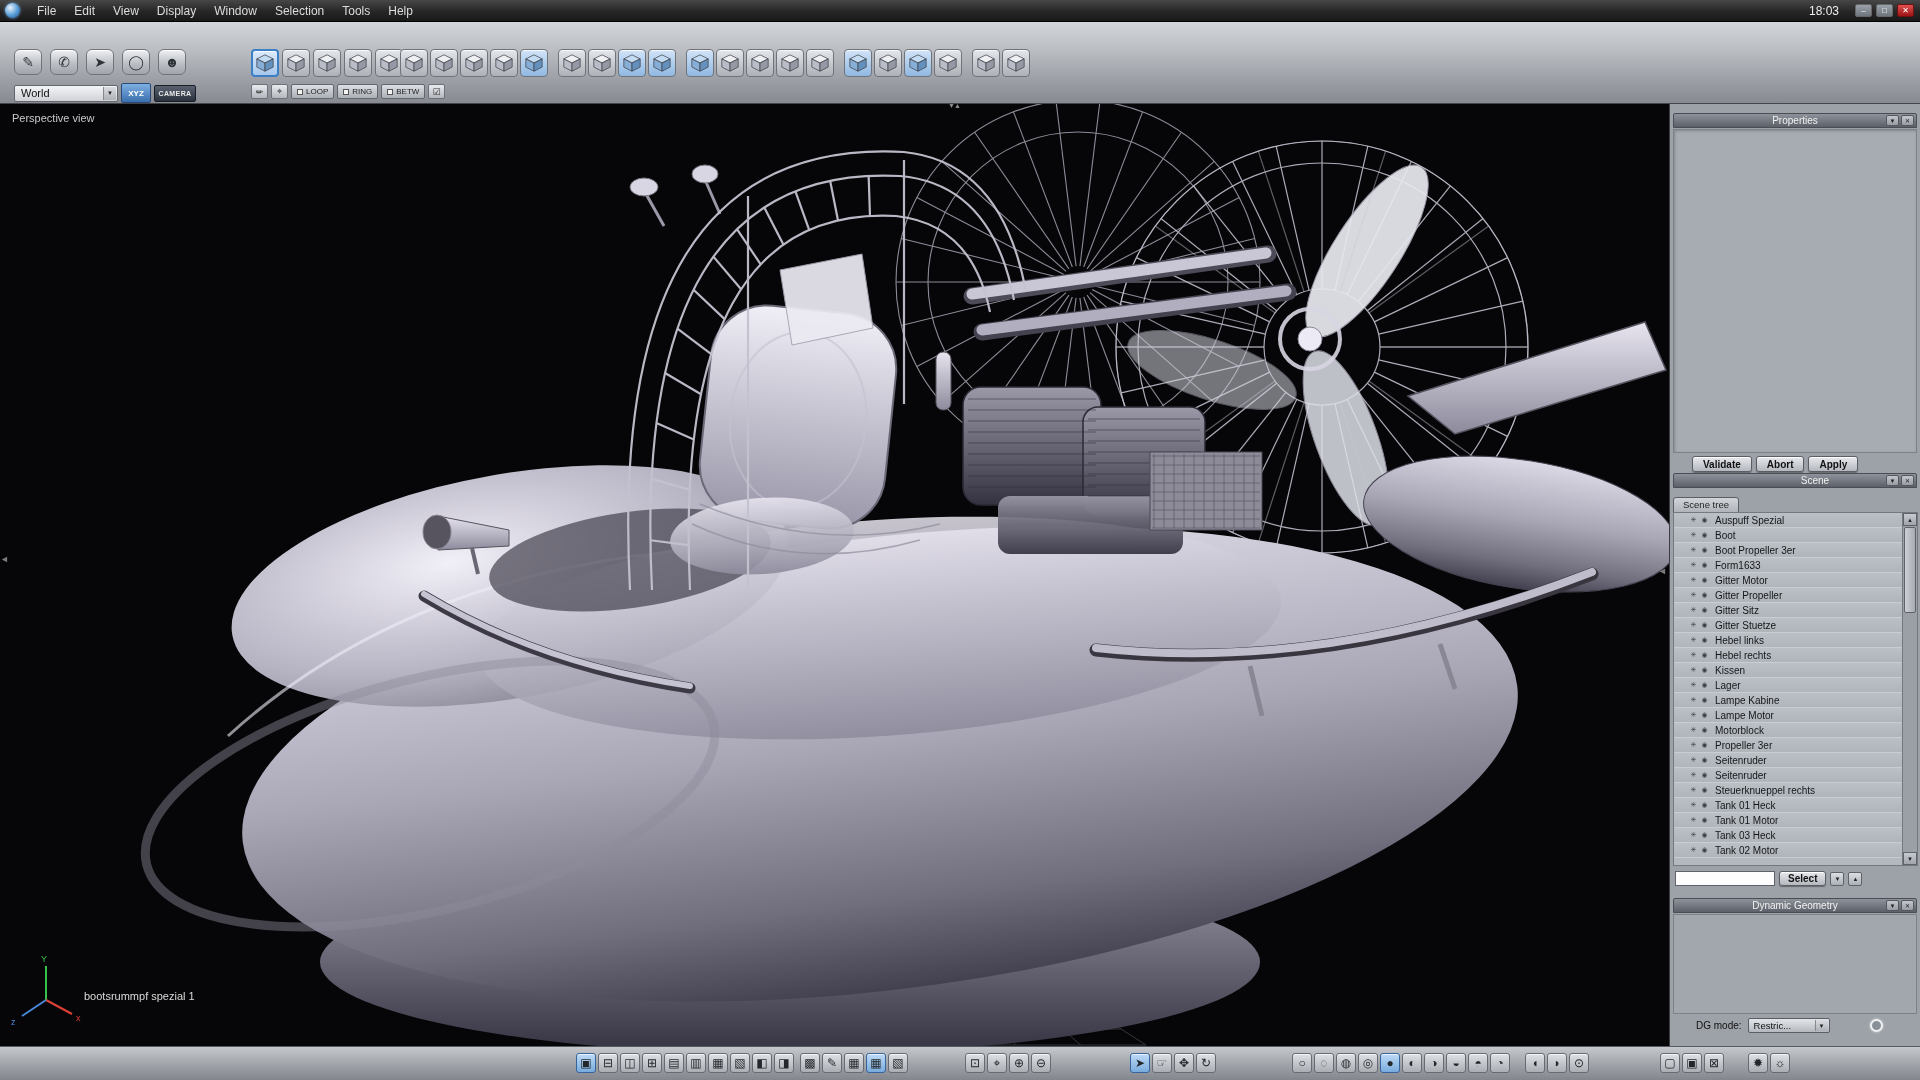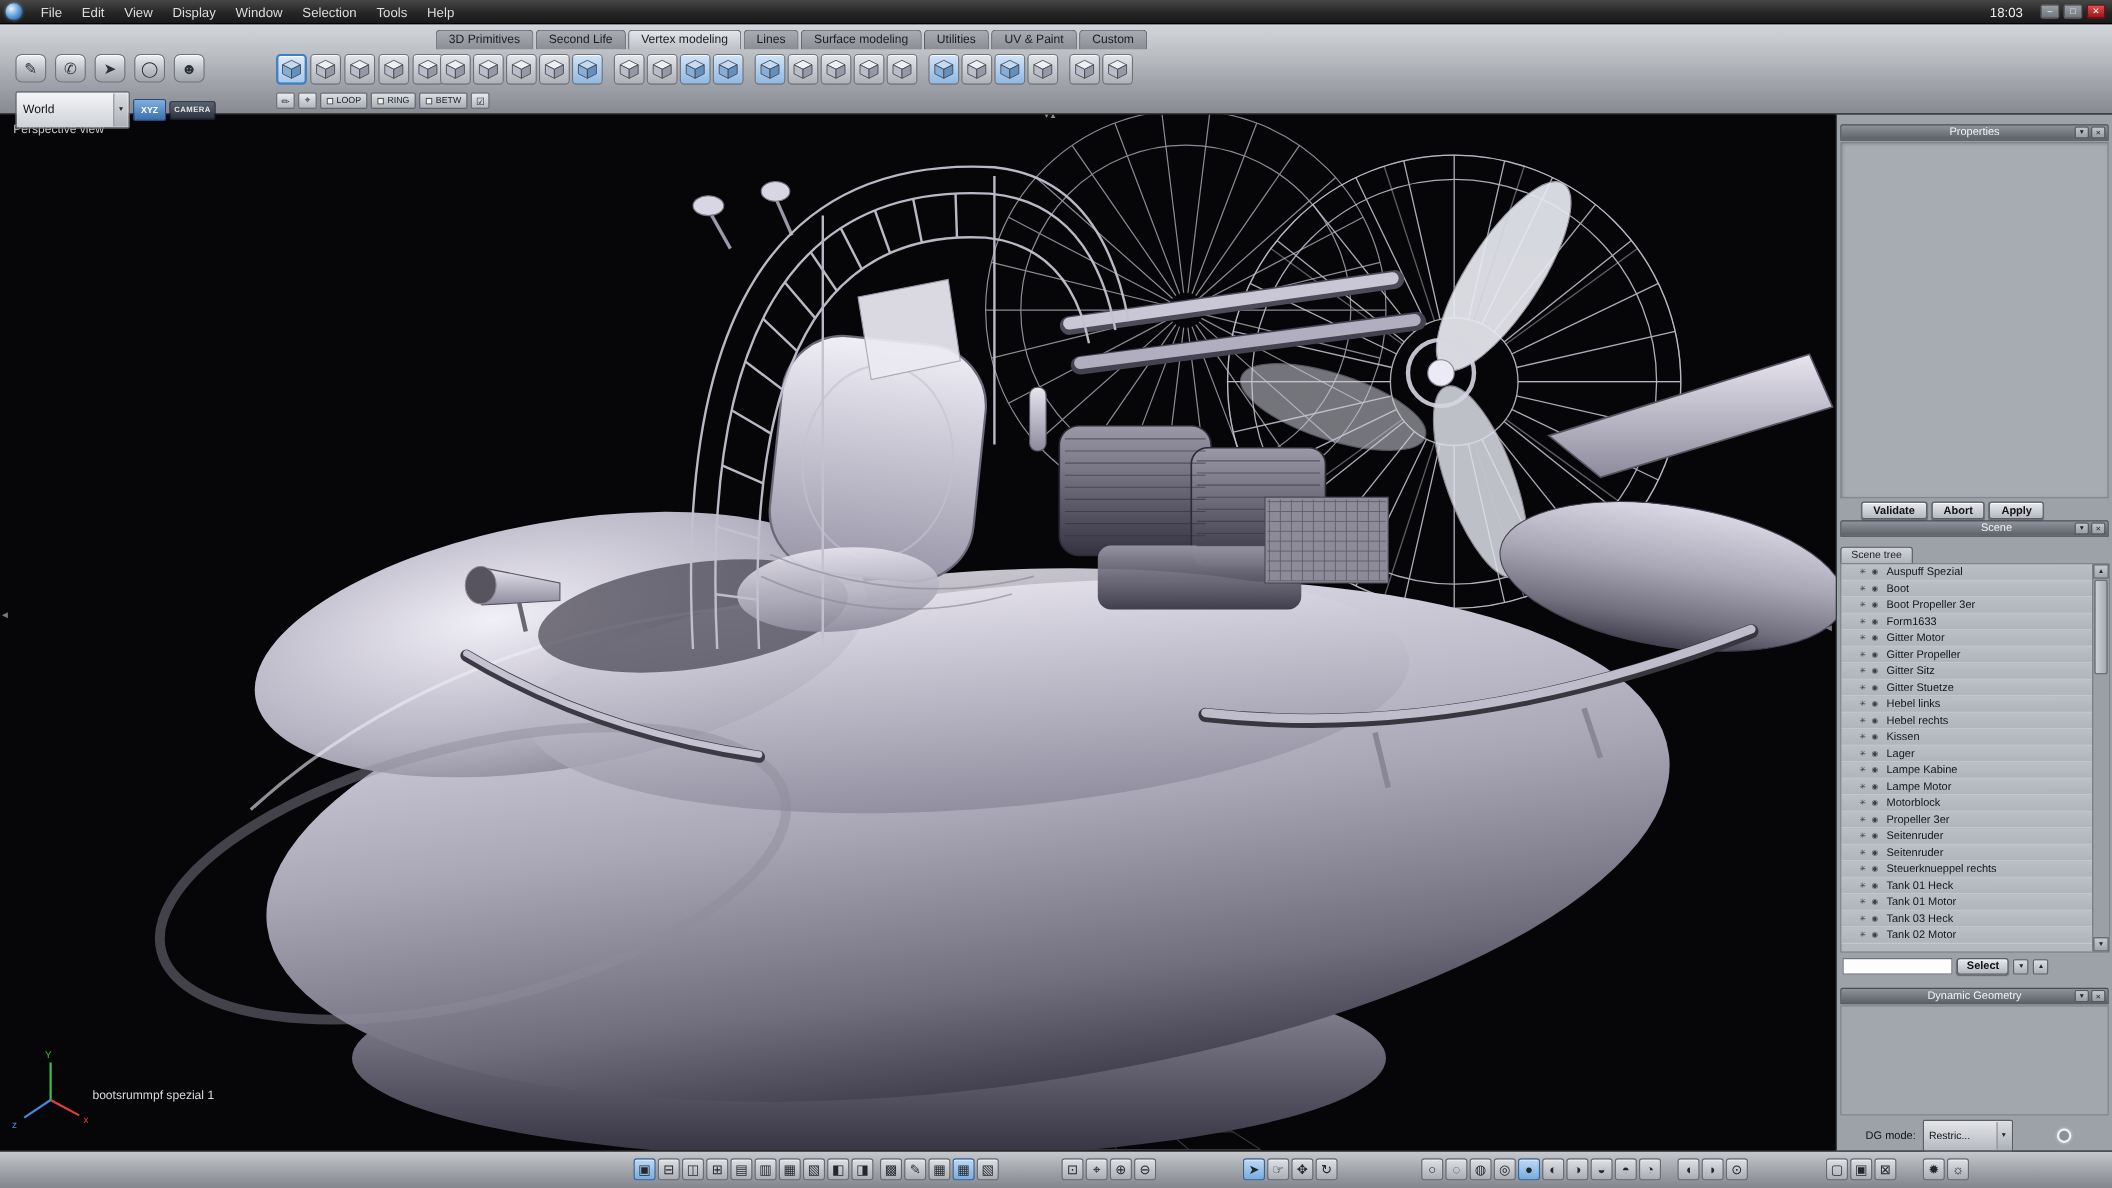--- a/index.html
+++ b/index.html
@@ -35,21 +35,21 @@
   .tab { font-size:11px; color:#1d1d1f; padding:2px 11px 3px;
     background:linear-gradient(#a8acb2,#8a8e94); border:1px solid #5f6368; border-bottom:none;
     border-radius:4px 4px 0 0; margin-right:2px; white-space:nowrap; }
   .tab.active { background:linear-gradient(#e2e5e9,#bdc1c7); }
   .left-tools { position:absolute; left:14px; top:27px; display:flex; gap:8px; }
   .round-tool { width:28px; height:26px; border-radius:6px; border:1px solid #70747a;
     background:linear-gradient(#eff1f3,#b9bdc2 60%,#a1a5ab);
     display:flex; align-items:center; justify-content:center; font-size:14px; color:#2e3338;
     box-shadow:inset 0 1px 0 #fff; }
   .world-row { position:absolute; left:14px; top:61px; display:flex; gap:3px; align-items:center; }
-  .world-dd { width:104px; height:34px; background:linear-gradient(#f4f5f7,#cfd2d6);
+  .world-dd { width:104px; height:17px; background:linear-gradient(#f4f5f7,#cfd2d6);
     border:1px solid #63676d; border-radius:2px; font-size:11px; display:flex; align-items:center;
     padding-left:6px; color:#111; position:relative; }
   .dd-arrow { position:absolute; right:1px; top:1px; bottom:1px; width:13px;
     background:linear-gradient(#dadce0,#aeb2b8); border-left:1px solid #888;
     font-size:6px; display:flex; align-items:center; justify-content:center; color:#222; }
   .btn-xyz { width:30px; height:20px; font-size:8px; font-weight:bold; color:#fff;
     background:linear-gradient(#7fb0e2,#3a6fae); border:1px solid #28497a; border-radius:2px;
     display:flex; align-items:center; justify-content:center; }
   .btn-camera { width:42px; height:17px; font-size:7px; font-weight:bold; color:#e8e8e8;
     background:linear-gradient(#5a6270,#2b323e); border:1px solid #181e28; border-radius:2px;
@@ -121,21 +121,21 @@
   .scene-footer { position:absolute; left:5px; top:767px; display:flex; gap:4px; align-items:center; }
   .scene-input { width:100px; height:15px; background:#fdfdfd; border:1px solid #5f6369;
     font-size:10px; font-family:"Liberation Sans", sans-serif; padding:0 3px; }
   .tiny-btn { width:14px; height:14px; background:linear-gradient(#dcdfe3,#aab0b6);
     border:1px solid #5f6369; border-radius:2px; font-size:6px; color:#222;
     display:flex; align-items:center; justify-content:center; }
   .dg-body { position:absolute; left:3px; top:810px; width:244px; height:100px;
     background:#a2a7ad; border:1px solid #7e8288; }
   .dg-footer { position:absolute; left:0; top:914px; width:100%; display:flex; align-items:center;
     gap:6px; padding-left:26px; font-size:10px; color:#111; }
-  .dg-dd { width:82px; height:29px; background:linear-gradient(#e3e5e9,#b5b9bf);
+  .dg-dd { width:82px; height:15px; background:linear-gradient(#e3e5e9,#b5b9bf);
     border:1px solid #5b5f65; border-radius:2px; font-size:9.5px; display:flex; align-items:center;
     padding-left:5px; position:relative; color:#111; }
   .dg-light { width:13px; height:13px; border-radius:50%; border:2px solid #eef0f2;
     margin-left:34px; background:#899098; box-shadow:0 0 3px rgba(255,255,255,.6); }
 
   
   .bottom-bar { position:absolute; left:0; top:1046px; width:1920px; height:34px;
     background:linear-gradient(#c5c9cd,#9b9fa5 60%,#83878d); border-top:1px solid #56595f; }
   .bb-group { position:absolute; top:6px; display:flex; gap:2px; }
   .bb-tile { width:20px; height:20px; border:1px solid #686c72; border-radius:3px;
@@ -162,30 +162,20 @@
       </nav>
     <div class="menubar-right">
       <span class="clock">18:03</span>
       <span class="winbtn">–</span>
       <span class="winbtn">□</span>
       <span class="winbtn close">✕</span>
     </div>
   </div>
 
   <div class="toolbar">
-    <div class="tabs" id="tabs">
-        <div class="tab">3D Primitives</div>
-        <div class="tab">Second Life</div>
-        <div class="tab active">Vertex modeling</div>
-        <div class="tab">Lines</div>
-        <div class="tab">Surface modeling</div>
-        <div class="tab">Utilities</div>
-        <div class="tab">UV &amp; Paint</div>
-        <div class="tab">Custom</div>
-      </div>
     <div class="left-tools" id="left-tools">
         <div class="round-tool">✎</div>
         <div class="round-tool">✆</div>
         <div class="round-tool">➤</div>
         <div class="round-tool">◯</div>
         <div class="round-tool">☻</div>
       </div>
     <div class="world-row">
       <div class="world-dd">
         <span>World</span>

